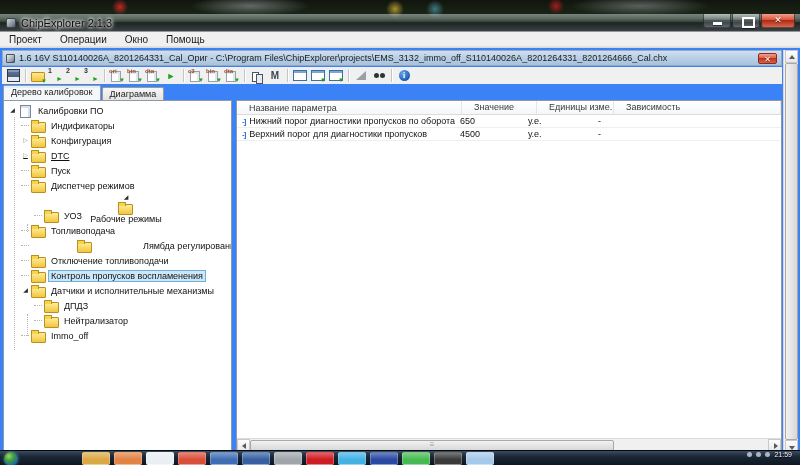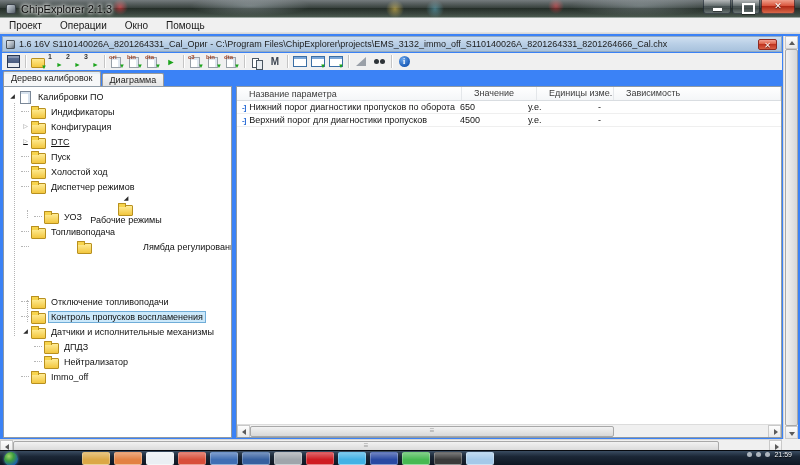--- a/index.html
+++ b/index.html
@@ -13,21 +13,21 @@
       radial-gradient(circle 7px at 120px 7px, rgba(220,40,40,.85), rgba(220,40,40,0) 8px),
       radial-gradient(circle 7px at 556px 6px, rgba(200,30,30,.8), rgba(200,30,30,0) 8px),
       radial-gradient(circle 8px at 395px 9px, rgba(230,190,60,.7), rgba(230,190,60,0) 9px),
       radial-gradient(circle 8px at 435px 9px, rgba(90,180,200,.6), rgba(90,180,200,0) 9px),
       radial-gradient(circle 10px at 840px 8px, rgba(210,170,60,.6), rgba(210,170,60,0) 10px),
       radial-gradient(ellipse 60px 10px at 250px 6px, rgba(190,200,205,.45), rgba(190,200,205,0) 60px),
       radial-gradient(ellipse 70px 10px at 640px 6px, rgba(190,200,205,.4), rgba(190,200,205,0) 70px),
       linear-gradient(180deg,#11150f 0px,#1a2415 14px,#24351c 18px,#0b0e09 24px,#0b0e09 100%);
   }
 
-  .app { position:absolute; left:0; top:0; width:800px; height:450px; }
+  .app { position:absolute; left:0; top:14px; width:800px; height:450px; }
 
   
   .titlebar { position:absolute; left:0; top:0; width:800px; height:18px;
     background:linear-gradient(180deg, rgba(215,225,235,.50) 0%, rgba(150,165,180,.28) 45%, rgba(90,105,120,.22) 50%, rgba(170,185,200,.30) 100%);
     border-bottom:1px solid rgba(255,255,255,.25); display:flex; align-items:center; }
   .app-ico { width:10px; height:10px; margin:0 5px 0 6px; border-radius:2px;
     background:linear-gradient(135deg,#cfd6dd 0%,#8a939c 60%,#565e66 100%); border:1px solid #3c434a; }
   .app-title { font-size:11px; color:#0a0a0a; text-shadow:0 0 3px #fff,0 0 4px #fff,0 0 5px rgba(255,255,255,.9); white-space:nowrap; }
   .winctl { position:absolute; right:5px; top:0; display:flex; }
   .wbtn { width:28px; height:14px; border:1px solid rgba(20,30,40,.65); border-top:none; border-radius:0 0 3px 3px;
@@ -266,25 +266,20 @@
               <span class="tlabel">DTC</span>
             </div>
             <div class="tree-row" style="padding-left: 17px;">
               <span class="slot none"></span>
               <span class="ticon folder"></span>
               <span class="tlabel">Пуск</span>
             </div>
             <div class="tree-row" style="padding-left: 17px;">
               <span class="slot none"></span>
               <span class="ticon folder"></span>
-              <span class="tlabel">Холостой ход</span>
-            </div>
-            <div class="tree-row" style="padding-left: 17px;">
-              <span class="slot none"></span>
-              <span class="ticon folder"></span>
               <span class="tlabel">Диспетчер режимов</span>
             </div>
             <div class="tree-row" style="padding-left: 17px; flex-direction: column;">
               <span class="slot expanded">◢</span>
               <span class="ticon folder"></span>
               <span class="tlabel">Рабочие режимы</span>
             </div>
             <div class="tree-row" style="padding-left: 30px;">
               <span class="slot none"></span>
               <span class="ticon folder"></span>
@@ -293,21 +288,21 @@
             <div class="tree-row" style="padding-left: 17px;">
               <span class="slot none"></span>
               <span class="ticon folder"></span>
               <span class="tlabel">Топливоподача</span>
             </div>
             <div class="tree-row" style="padding-left: 17px; gap: 46px;">
               <span class="slot none"></span>
               <span class="ticon folder"></span>
               <span class="tlabel">Лямбда регулирование</span>
             </div>
-            <div class="tree-row" style="padding-left: 17px; margin-top: 40px;">
+            <div class="tree-row" style="padding-left: 17px;">
               <span class="slot none"></span>
               <span class="ticon folder"></span>
               <span class="tlabel">Отключение топливоподачи</span>
             </div>
             <div class="tree-row selected" style="padding-left: 17px;">
               <span class="slot none"></span>
               <span class="ticon folder"></span>
               <span class="tlabel">Контроль пропусков воспламенения</span>
             </div>
             <div class="tree-row" style="padding-left: 17px;">

